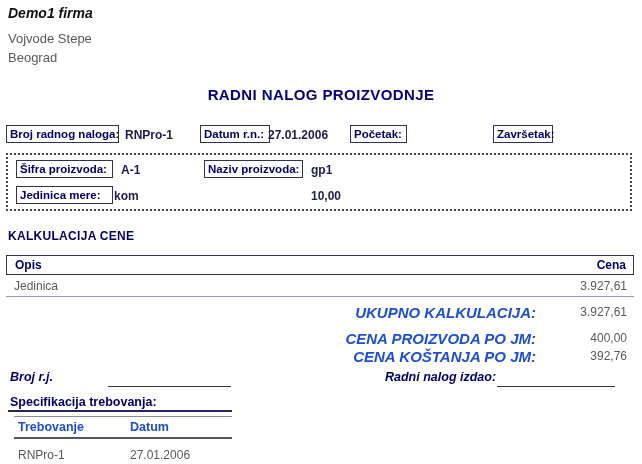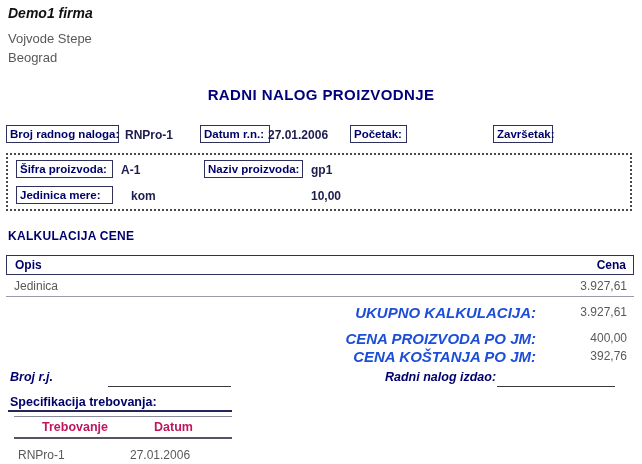--- a/index.html
+++ b/index.html
@@ -66,21 +66,21 @@
     right: 15px; font-size: 12px; color: #595959;
   }
 
   .sig-label { font-size: 12.5px; font-weight: bold; font-style: italic; color: #00006b; }
   .sig-line { border-top: 1px solid #3a3a3a; height: 0; }
 
   .spec-title { left: 10px; top: 395px; font-size: 12.5px; font-weight: bold; color: #00006b; }
   .spec-underline { left: 8px; top: 410px; width: 224px; border-top: 2px solid #26265e; height: 0; }
   .spec-topline { left: 14px; top: 416px; width: 218px; border-top: 1px solid #8a8a9a; height: 0; }
   .spec-headline { left: 14px; top: 437px; width: 218px; border-top: 2px solid #55556a; height: 0; }
-  .spec-col { font-size: 12.5px; font-weight: bold; color: #be185d; margin-left: 24px; }
+  .spec-col { font-size: 12.5px; font-weight: bold; color: #1d4ed8; }
   .spec-cell { font-size: 12px; color: #595959; }
 </style>
 </head>
 <body>
 
 <div class="page">
 
   <div class="abs company-name">Demo1 firma</div>
   <div class="abs company-line" style="top:31px;">Vojvode Stepe</div>
   <div class="abs company-line" style="top:50px;">Beograd</div>
@@ -97,21 +97,21 @@
   <div class="abs lblbox" style="left:493px; top:125px; width:60px;">Završetak:</div>
 
   <div class="abs product-box">
     <div class="abs lblbox" style="left:8px; top:5px; width:97px;">Šifra proizvoda:</div>
     <div class="abs boldval" style="left:113px; top:8px;">A-1</div>
 
     <div class="abs lblbox" style="left:196px; top:5px; width:99px;">Naziv proizvoda:</div>
     <div class="abs boldval" style="left:303px; top:8px;">gp1</div>
 
     <div class="abs lblbox" style="left:8px; top:31px; width:97px;">Jedinica mere:</div>
-    <div class="abs boldval" style="left:123px; top:34px;">kom</div>
+    <div class="abs boldval" style="left:106px; top:34px;">kom</div>
 
     <div class="abs boldval" style="left:303px; top:34px;">10,00</div>
   </div>
 
   <div class="abs section-title">KALKULACIJA CENE</div>
 
   <div class="abs calc-header">
     <span class="col-desc">Opis</span>
     <span class="col-price">Cena</span>
   </div>

